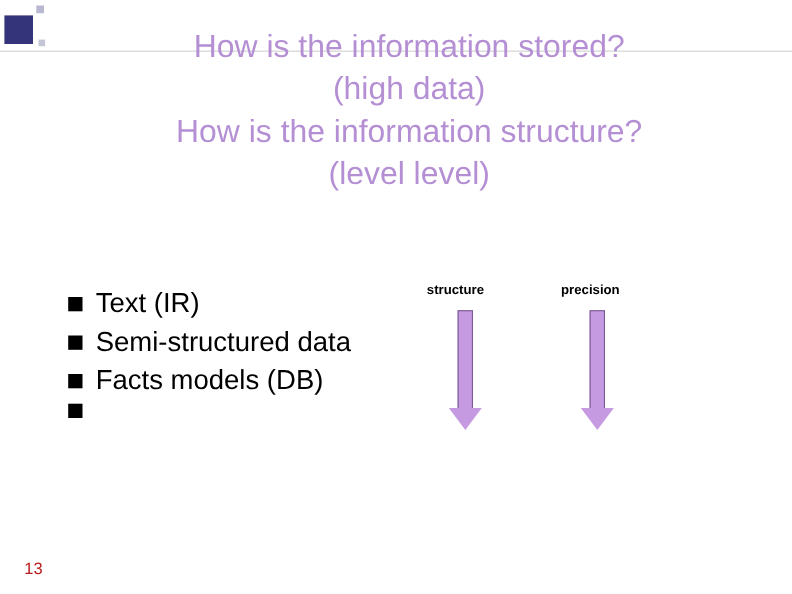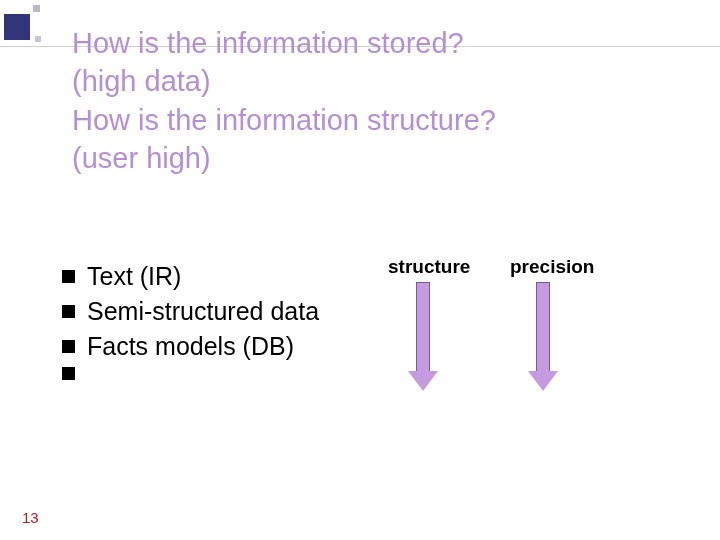--- a/index.html
+++ b/index.html
@@ -1,49 +1,49 @@
 <!DOCTYPE html>
 <html><head>
 <meta charset="utf-8">
 <style>
-  * { margin: 0; padding: 0; box-sizing: border-box; }
+  * { margin: 0; padding: 0; box-sizing: border-box; text-align: center; }
   html, body { width: 720px; height: 540px; background: #fff; font-family: Arial, Helvetica, sans-serif; overflow: hidden; position: relative; }
   .corner-deco { position: absolute; top: 0; left: 0; }
   .corner-deco .big-sq { position: absolute; top: 14px; left: 4px; width: 26px; height: 26px; background: #34347a; }
   .corner-deco .sm1 { position: absolute; top: 5px; left: 33px; width: 7px; height: 7px; background: #b8b8d0; }
   .corner-deco .sm2 { position: absolute; top: 36px; left: 35px; width: 6px; height: 6px; background: #c5c5d8; }
   .corner-deco .rule { position: absolute; top: 46px; left: 0; width: 720px; height: 1px; background: #d0d0d0; }
   .title-block { position: absolute; top: 24px; left: 72px; width: 600px; }
   .title-line { font-size: 29px; line-height: 1.32; color: #b58fd4; font-weight: 400; }
   .bullets { position: absolute; top: 262px; left: 62px; }
   .bullet-row { display: flex; align-items: center; margin-bottom: 6px; }
   .bullet-sq { width: 13px; height: 13px; background: #000; margin-right: 12px; flex-shrink: 0; }
   .bullet-text { font-size: 25px; color: #000; }
-  .col-label { position: absolute; font-size: 19px; font-weight: 700; color: #000; }
+  .col-label { position: absolute; font-size: 12px; font-weight: 700; color: #000; }
   .arrow-wrap { position: absolute; width: 30px; }
   .arrow-stem { width: 14px; height: 90px; margin: 0 auto; background: #c59ae0; border: 1px solid #7a5a95; }
   .arrow-head { width: 0; height: 0; margin: -1px auto 0; border-left: 15px solid transparent; border-right: 15px solid transparent; border-top: 20px solid #c59ae0; position: relative; }
   .arrow-head::after { content: ""; position: absolute; top: -21px; left: -16px; width: 0; height: 0; border-left: 16px solid transparent; border-right: 16px solid transparent; border-top: 21px solid #7a5a95; z-index: -1; }
   .page-num { position: absolute; bottom: 14px; left: 22px; font-size: 15px; color: #b91c1c; }
 </style>
 </head>
 <body>
 
 <div class="corner-deco">
   <div class="big-sq"></div>
   <div class="sm1"></div>
   <div class="sm2"></div>
   <div class="rule"></div>
 </div>
 
 <div class="title-block">
   <div class="title-line">How is the information stored?</div>
   <div class="title-line">(high data)</div>
   <div class="title-line">How is the information structure?</div>
-  <div class="title-line">(user high)</div>
+  <div class="title-line">(level level)</div>
 </div>
 
 <div class="bullets">
   <div class="bullet-row">
     <div class="bullet-sq"></div>
     <div class="bullet-text">Text  (IR)</div>
   </div>
   <div class="bullet-row">
     <div class="bullet-sq"></div>
     <div class="bullet-text">Semi-structured data</div>

